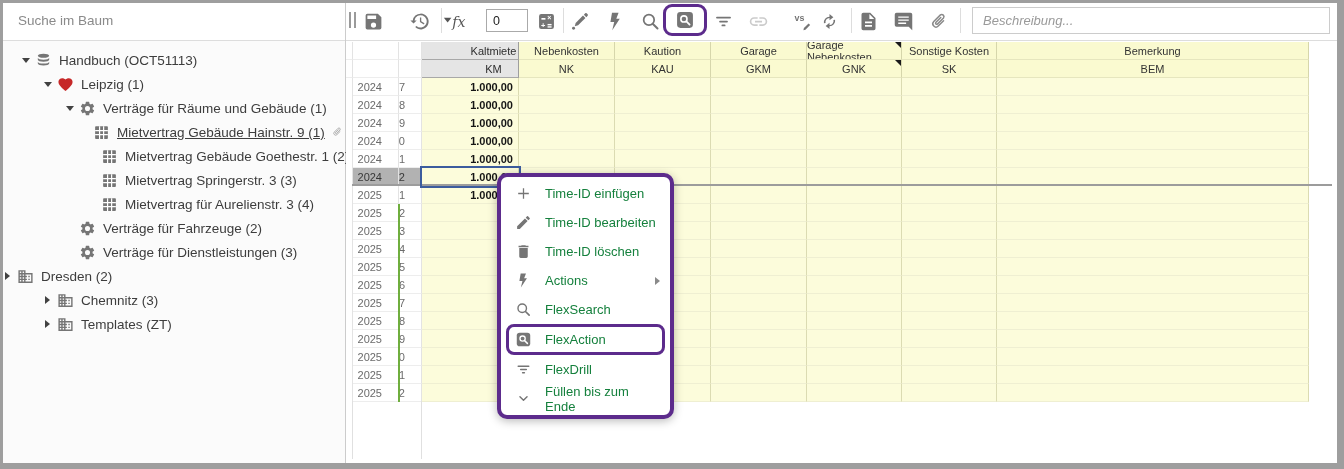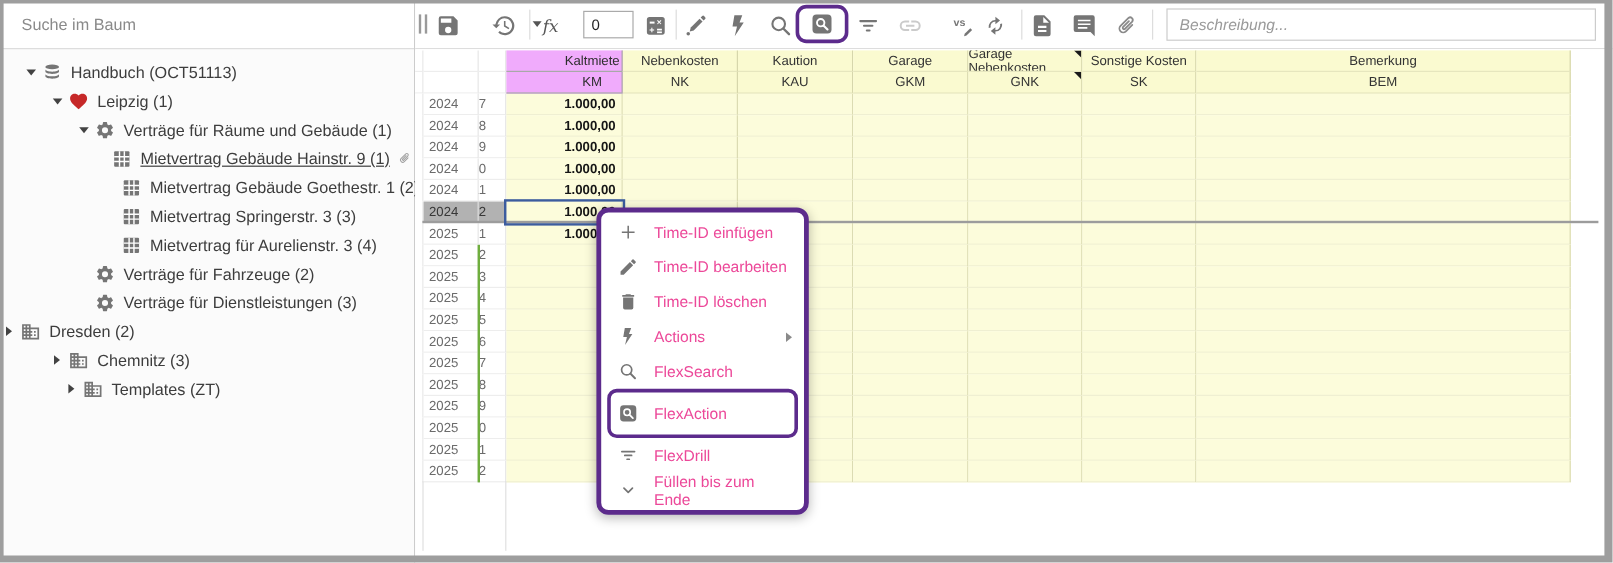--- a/index.html
+++ b/index.html
@@ -41,41 +41,41 @@
         font:13px "Liberation Sans",sans-serif;color:#333;padding:0 10px;outline:0;background:#fff;}
   .desc::placeholder{font-style:italic;color:#9a9a9a;}
 
   
   .grid-area{position:absolute;left:346px;top:41px;right:0;bottom:0;background:#fff;}
   .grid{position:absolute;left:0;top:1px;display:inline-grid;grid-auto-rows:18px;}
   .c{box-sizing:border-box;font-size:11px;display:flex;align-items:center;overflow:hidden;cursor:default;}
   .hg{background:#fff;border-right:1px solid #e3e3e3;border-bottom:1px solid #ededed;}
   .hdr{background:#FAFAD0;border-right:1px solid #D6D6AB;border-bottom:1px solid #E6E6BE;
        justify-content:center;color:#333;position:relative;}
-  .hdr.sel{background:#f0abfc;border-right-color:#9e9e9e;border-bottom-color:#a8a8a8;color:#2e2e2e;padding-left:47px;}
+  .hdr.sel{background:#e5e5e5;border-right-color:#9e9e9e;border-bottom-color:#a8a8a8;color:#2e2e2e;padding-left:47px;}
   .trunc::after{content:"";position:absolute;top:0;right:0;border-top:6px solid #1a1a1a;border-left:6px solid transparent;}
   .gut{background:#fff;border-right:1px solid #e3e3e3;}
   .yr,.mo{background:#fff;border-right:1px solid #e3e3e3;border-bottom:1px solid #ededed;
           justify-content:flex-end;padding-right:16px;color:#6b6b6b;}
   .selr{background:#B2B2B2 !important;color:#383838 !important;}
   .cell{background:#FCFCDB;border-right:1px solid #DBDBB2;border-bottom:1px solid #EFEFD2;
         justify-content:flex-end;padding-right:5px;}
   .val{font-weight:700;color:#151515;}
   .sel-outline{position:absolute;left:74px;top:124px;width:101px;height:22px;border:2px solid #3C5C9E;box-sizing:border-box;z-index:5;}
   .row-underline{position:absolute;left:6px;top:142px;width:980px;height:2px;background:#9c9c9c;z-index:4;}
   .green-line{position:absolute;left:52px;top:162px;width:2px;height:198px;background:#6FAE3E;z-index:6;}
   .guide{position:absolute;top:360px;width:1px;height:58px;background:#e0e0e0;}
 
   
   .context-menu{position:absolute;left:497px;top:173px;width:177px;background:#fff;border:4px solid #5C2B8C;
                 border-radius:10px;box-shadow:0 2px 10px rgba(0,0,0,.28);box-sizing:border-box;z-index:30;padding:2px 0;}
-  .mi{height:29px;display:flex;align-items:center;padding:0 10px 0 14px;gap:13px;font-size:13px;color:#ec4899;cursor:default;}
+  .mi{height:29px;display:flex;align-items:center;padding:0 10px 0 14px;gap:13px;font-size:13px;color:#15803d;cursor:default;}
   .mi .m-ic{width:17px;height:17px;flex:0 0 17px;}
   .mi-hl{margin:0 5px;border:3px solid #5C2B8C;border-radius:8px;box-sizing:border-box;}
-  .mi-hl .mi{height:35px;padding-left:6px;}
+  .mi-hl .mi{height:25px;padding-left:6px;}
   .sub{margin-left:auto;width:0;height:0;border-top:4.5px solid transparent;border-bottom:4.5px solid transparent;border-left:5.5px solid #8a8a8a;}
 </style>
 </head>
 <body>
 
 <div class="window">
 
   <aside class="sidebar">
     <div class="search-bar">
       <input type="text" placeholder="Suche im Baum" style="">
@@ -204,21 +204,21 @@
           <span class="exp">
             <span class="exp-right"></span>
           </span>
           <span class="icon tree-ic">
             <svg viewBox="0 0 24 24">
               <path fill="#757575" d="M12 7V3H2v18h20V7zM6 19H4v-2h2zm0-4H4v-2h2zm0-4H4V9h2zm0-4H4V5h2zm4 12H8v-2h2zm0-4H8v-2h2zm0-4H8V9h2zm0-4H8V5h2zm10 12h-8v-2h2v-2h-2v-2h2v-2h-2V9h8zm-2-8h-2v2h2zm0 4h-2v2h2z"></path>
             </svg>
           </span>
           <span>Chemnitz (3)</span>
         </div>
-        <div class="tree-item" style="padding-left: 52px;">
+        <div class="tree-item" style="padding-left: 40px;">
           <span class="exp">
             <span class="exp-right"></span>
           </span>
           <span class="icon tree-ic">
             <svg viewBox="0 0 24 24">
               <path fill="#757575" d="M12 7V3H2v18h20V7zM6 19H4v-2h2zm0-4H4v-2h2zm0-4H4V9h2zm0-4H4V5h2zm4 12H8v-2h2zm0-4H8v-2h2zm0-4H8V9h2zm0-4H8V5h2zm10 12h-8v-2h2v-2h-2v-2h2v-2h-2V9h8zm-2-8h-2v2h2zm0 4h-2v2h2z"></path>
             </svg>
           </span>
           <span>Templates (ZT)</span>
         </div>

